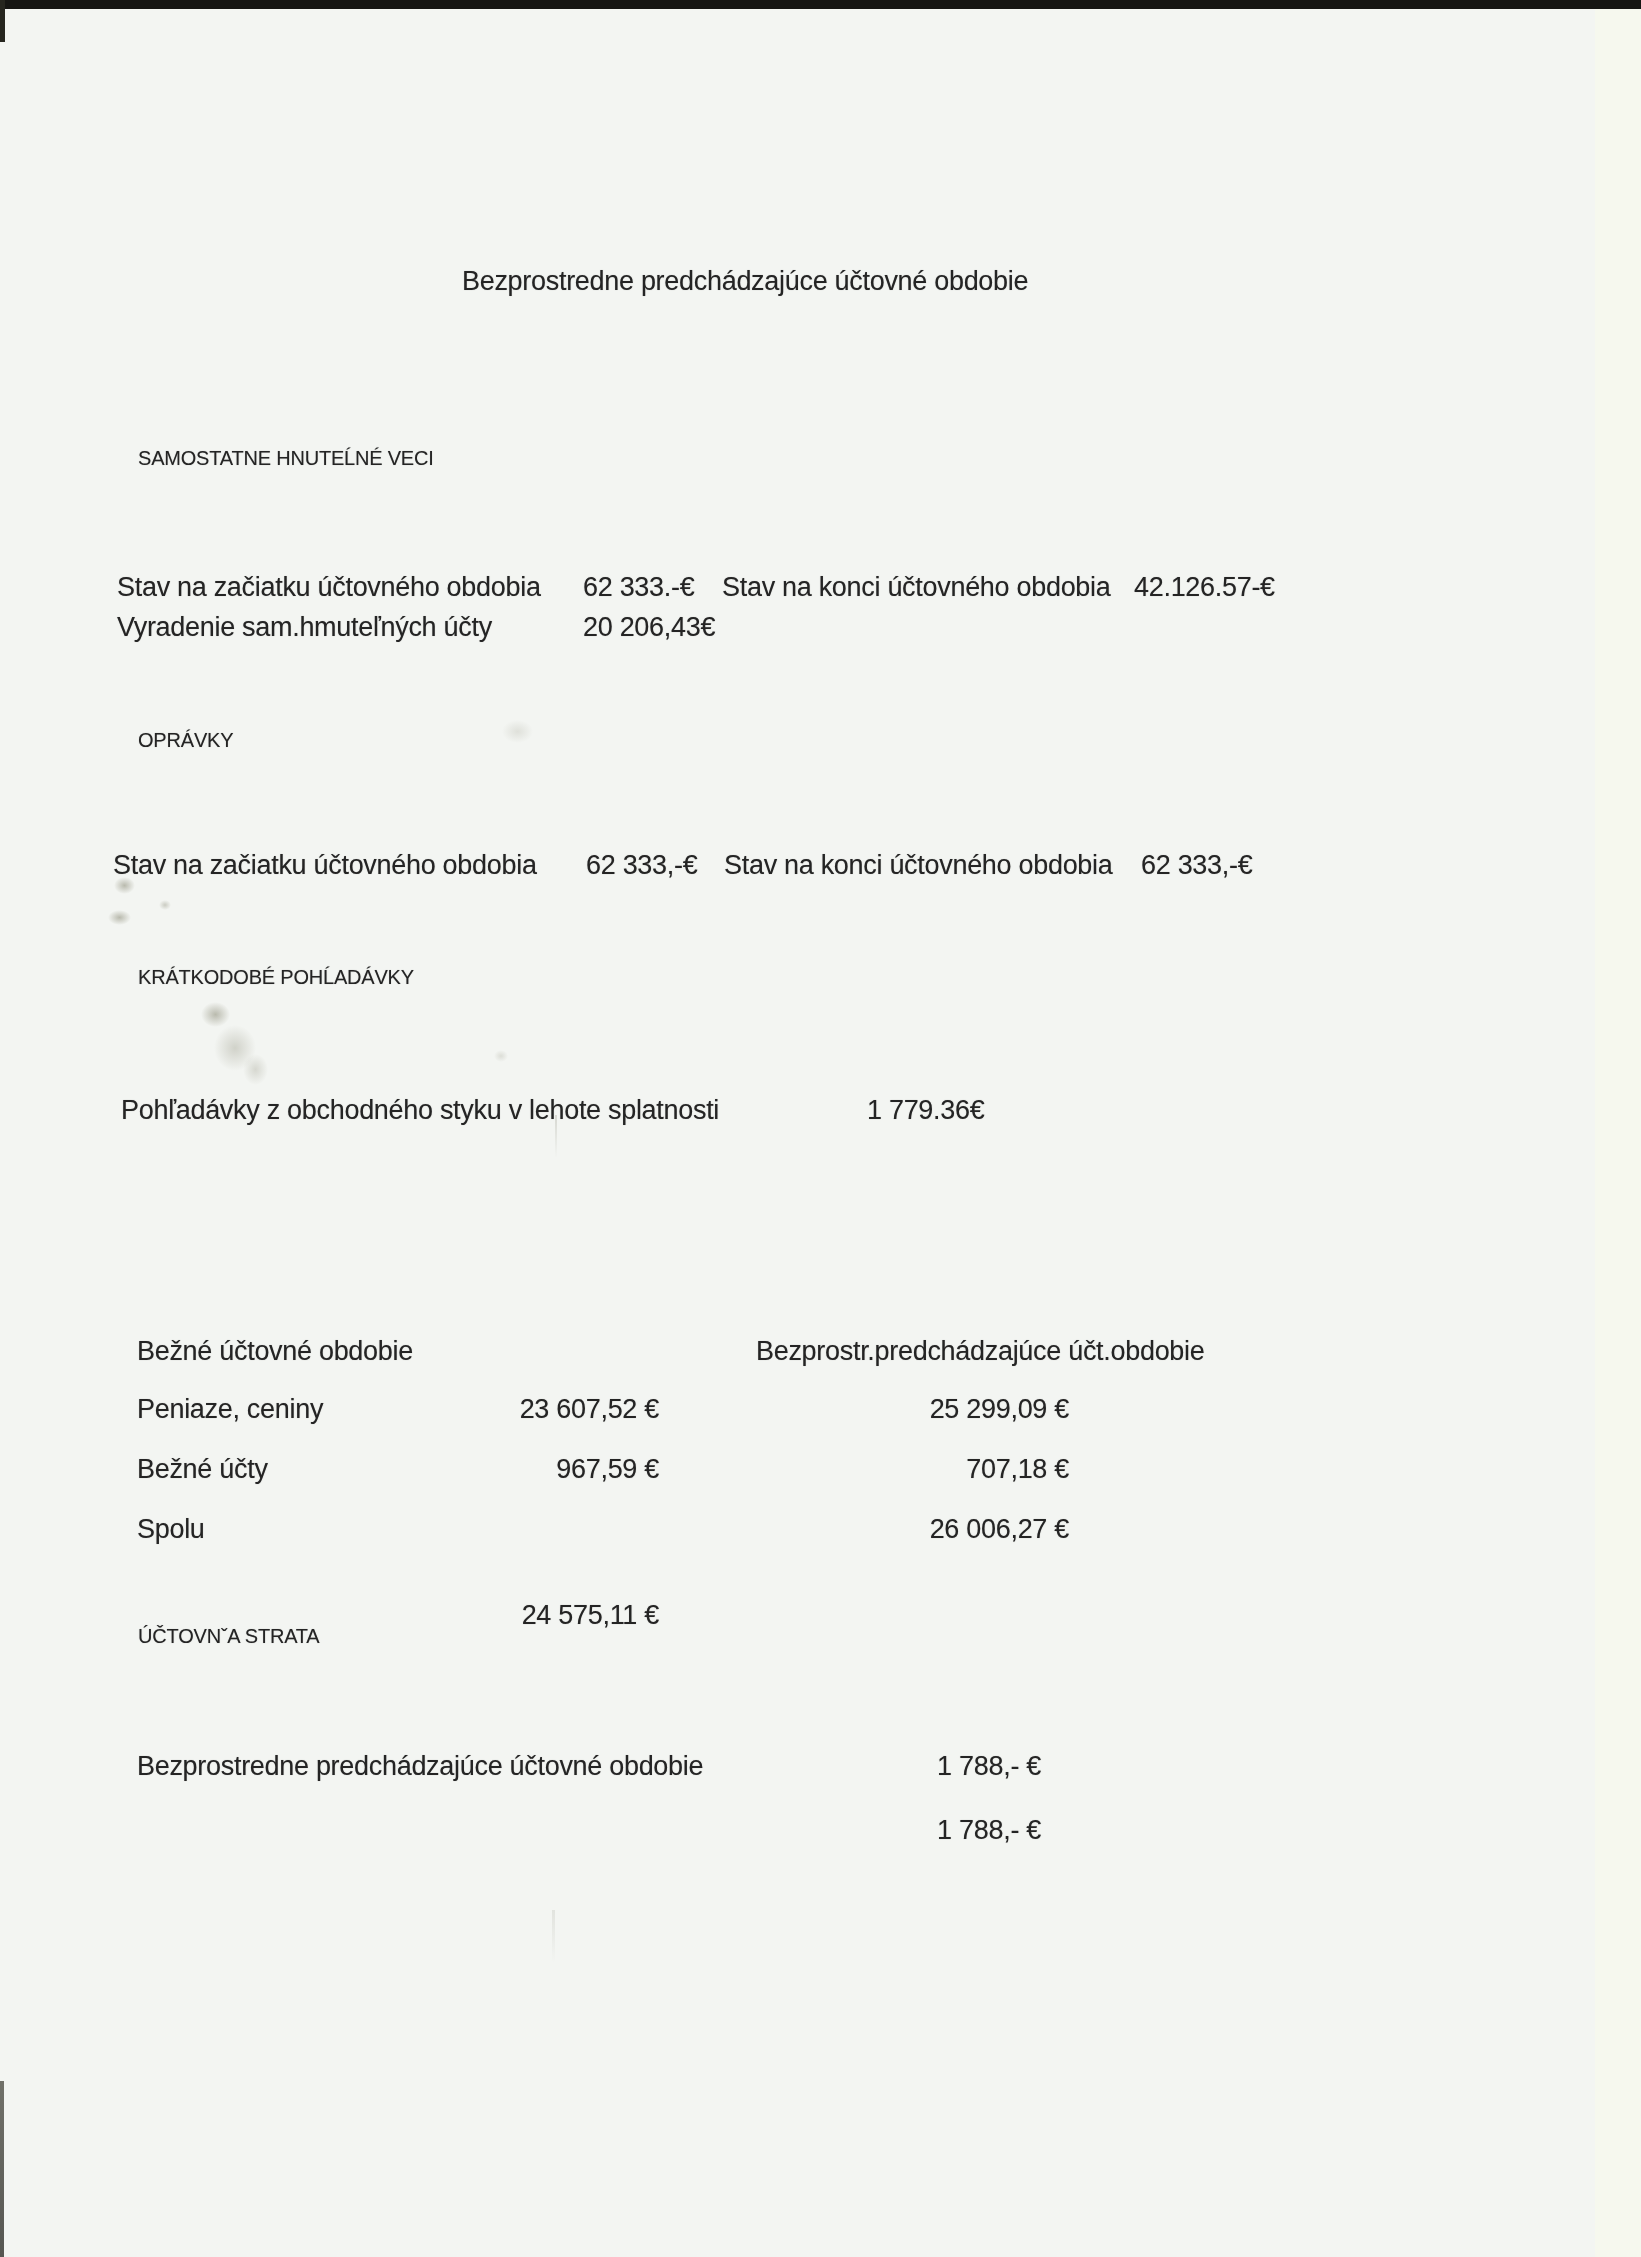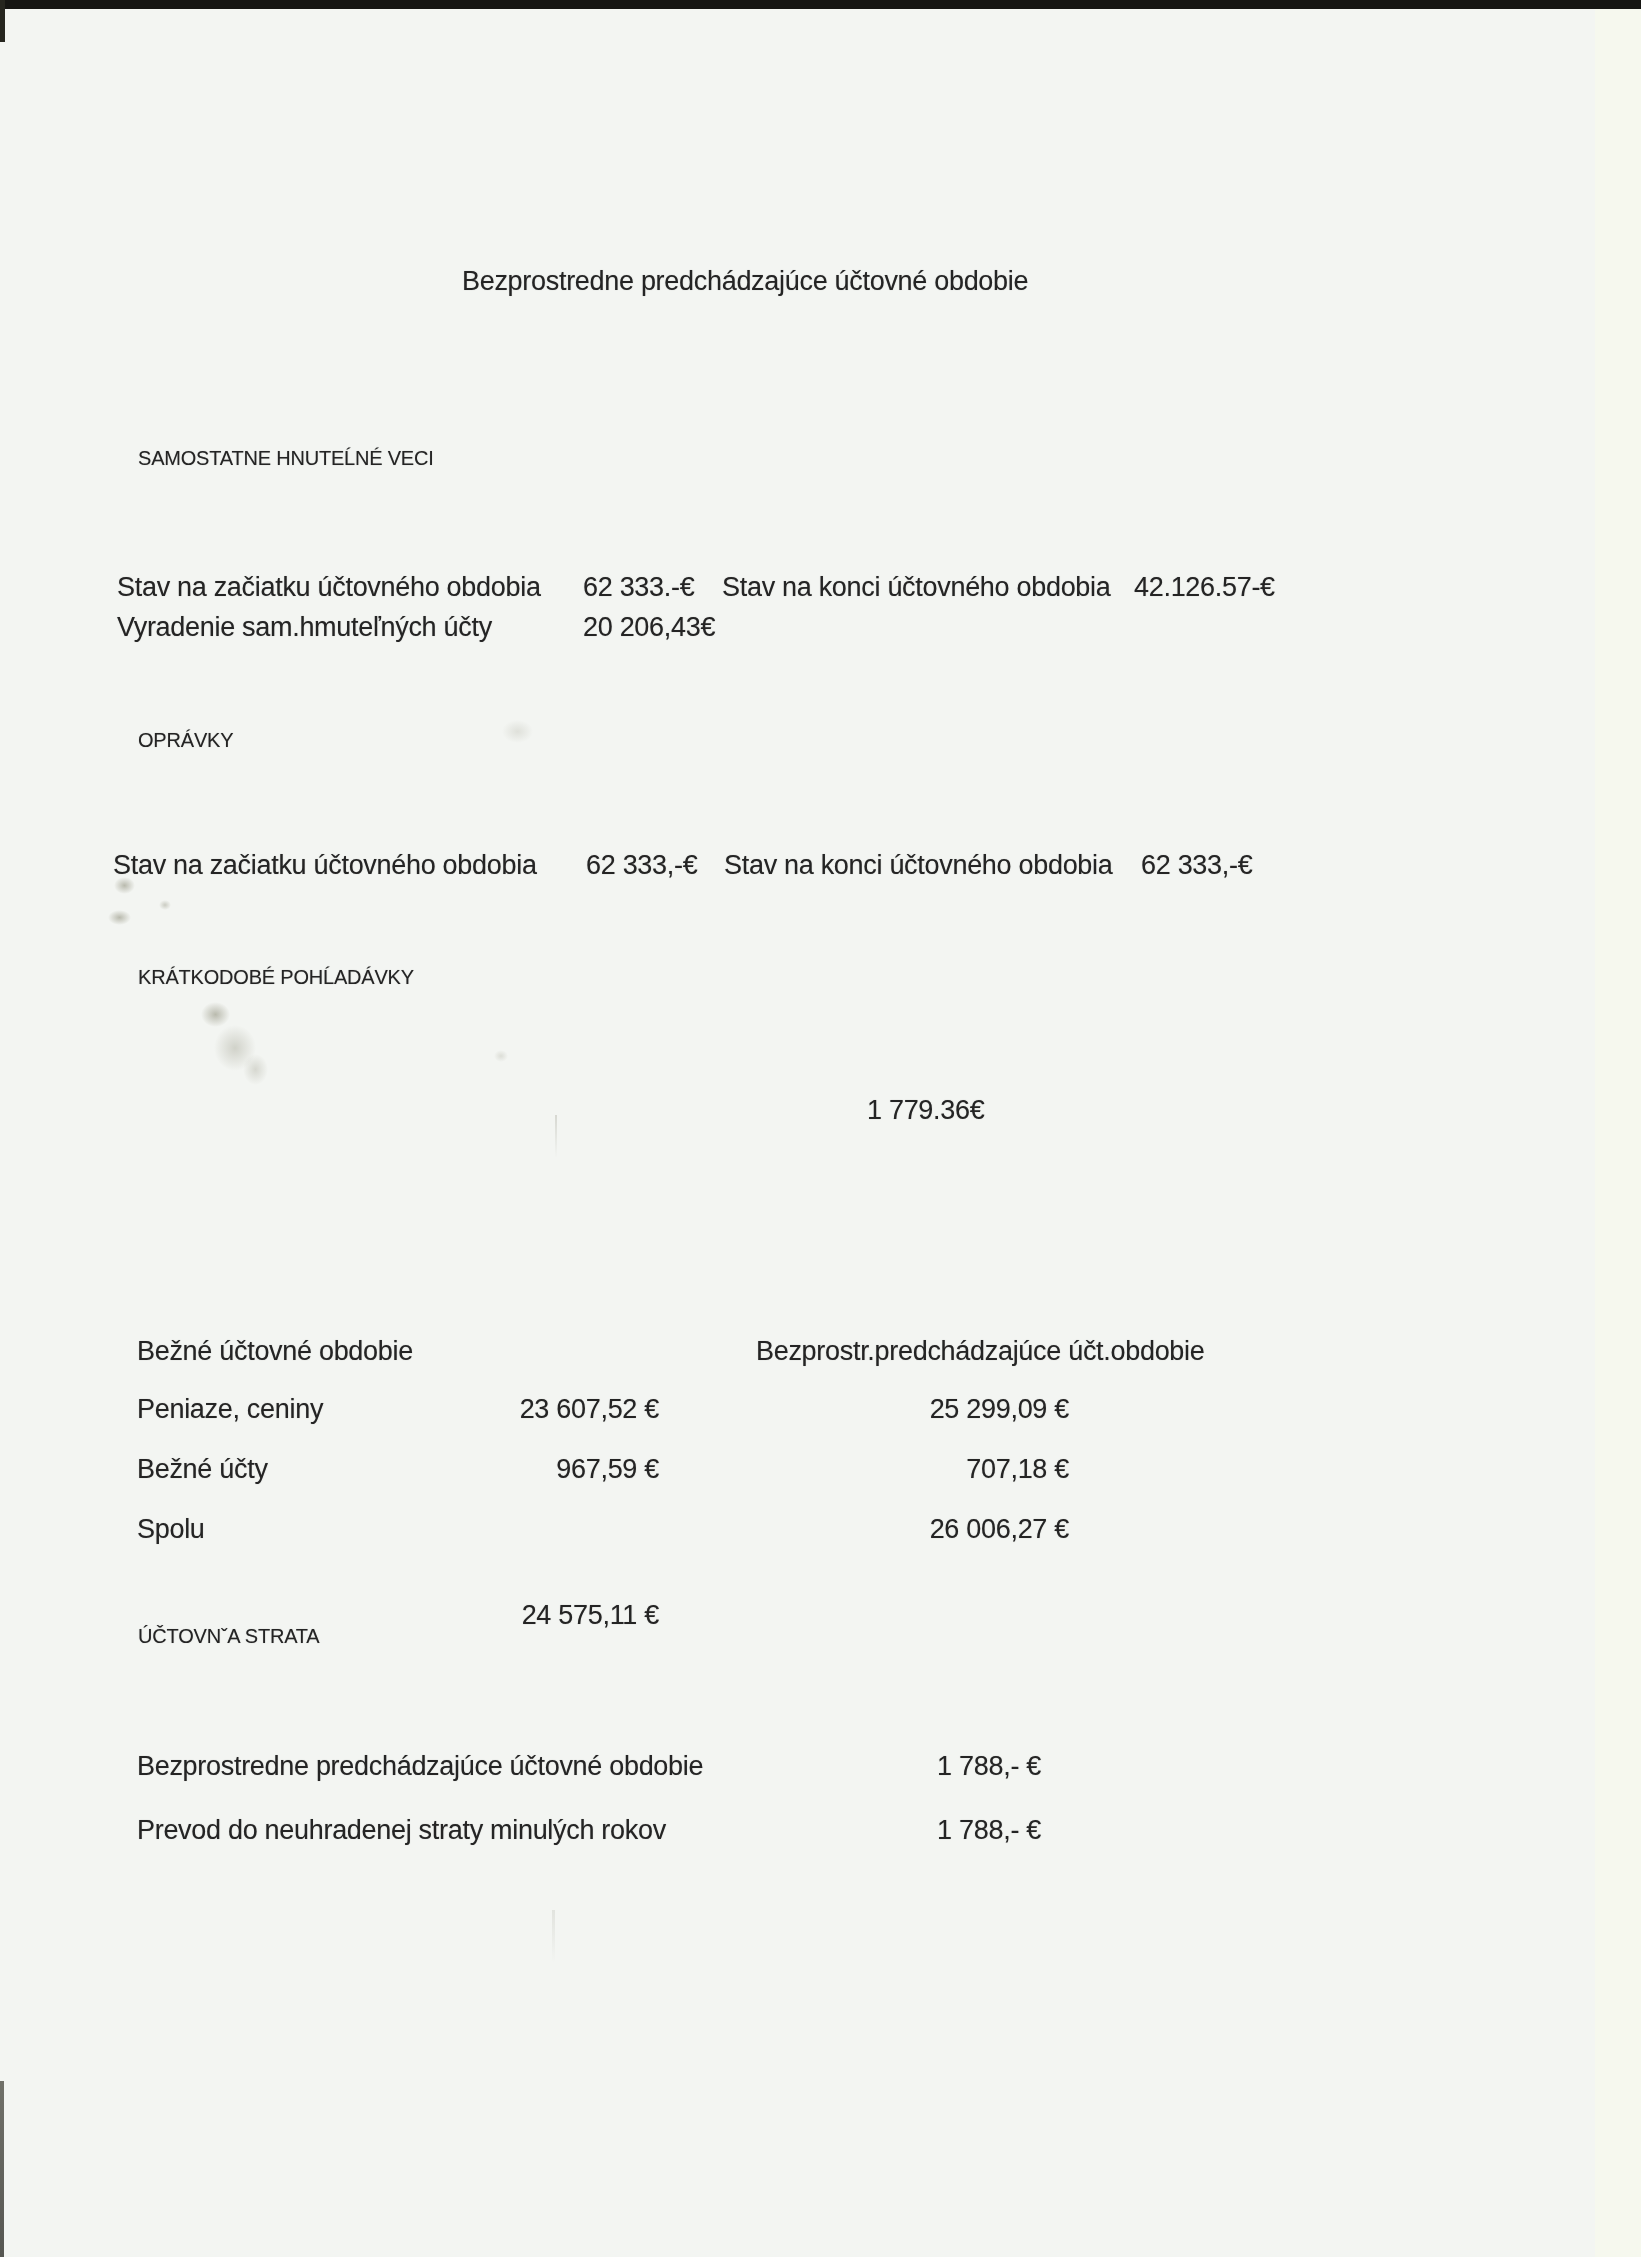--- a/index.html
+++ b/index.html
@@ -62,20 +62,21 @@
   <div class="t" style="left:117px;top:612px;">Vyradenie sam.hmuteľných účty</div>
   <div class="t" style="left:583px;top:612px;">20 206,43€</div>
 
   <div class="t h" style="left:138px;top:729px;">OPRÁVKY</div>
   <div class="t" style="left:113px;top:850px;">Stav na začiatku účtovného obdobia</div>
   <div class="t" style="left:586px;top:850px;">62 333,-€</div>
   <div class="t" style="left:724px;top:850px;">Stav na konci účtovného obdobia</div>
   <div class="t" style="left:1141px;top:850px;">62 333,-€</div>
 
   <div class="t h" style="left:138px;top:966px;">KRÁTKODOBÉ POHĹADÁVKY</div>
+  <div class="t" style="left:121px;top:1095px;">Pohľadávky z obchodného styku v lehote splatnosti</div>
   <div class="t" style="left:867px;top:1095px;">1 779.36€</div>
 
   <div class="t" style="left:137px;top:1336px;">Bežné účtovné obdobie</div>
   <div class="t" style="left:756px;top:1336px;">Bezprostr.predchádzajúce účt.obdobie</div>
 
   <div class="t" style="left:137px;top:1394px;">Peniaze, ceniny</div>
   <div class="t num-r" style="left:292px;top:1394px;width:367px;">23 607,52 €</div>
   <div class="t num-r" style="left:702px;top:1394px;width:367px;">25 299,09 €</div>
 
   <div class="t" style="left:137px;top:1454px;">Bežné účty</div>
@@ -84,17 +85,16 @@
 
   <div class="t" style="left:137px;top:1514px;">Spolu</div>
   <div class="t num-r" style="left:292px;top:1600px;width:367px;">24 575,11 €</div>
   <div class="t num-r" style="left:702px;top:1514px;width:367px;">26 006,27 €</div>
 
   <div class="t h" style="left:138px;top:1625px;">ÚČTOVNˇA STRATA</div>
 
   <div class="t" style="left:137px;top:1751px;">Bezprostredne predchádzajúce účtovné obdobie</div>
   <div class="t num-r" style="left:867px;top:1751px;width:174px;">1 788,- €</div>
 
-  <div class="t" style="left:137px;top:1815px;">Prevod do neuhradenej straty minulých rokov</div>
   <div class="t num-r" style="left:867px;top:1815px;width:174px;">1 788,- €</div>
 
 </div>
 
 
 </body></html>

